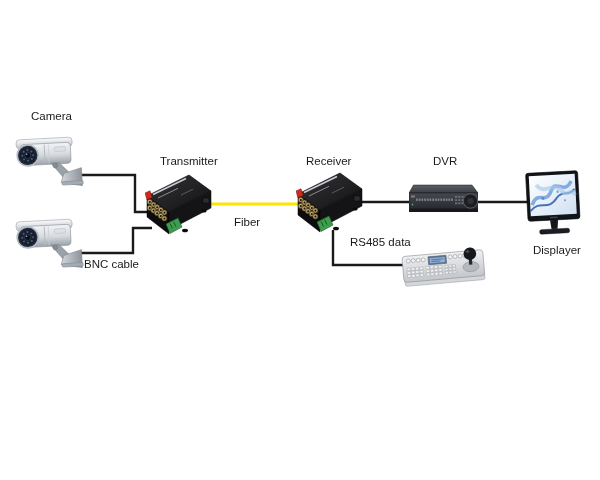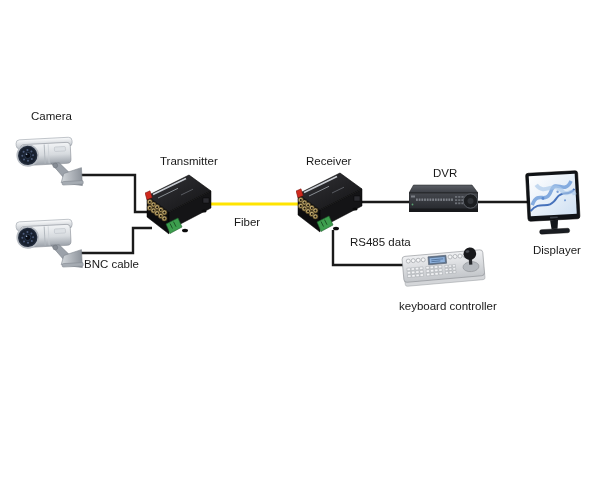--- a/index.html
+++ b/index.html
@@ -296,18 +296,17 @@
   </svg>
   <svg class="dev" style="left:401px;top:245px" width="86" height="46">
     <use href="#kbctrl" xlink:href="#kbctrl"></use>
   </svg>
 
   <div class="lbl" style="left:31px;top:110px">Camera</div>
   <div class="lbl" style="left:160px;top:155px">Transmitter</div>
   <div class="lbl" style="left:84px;top:258px">BNC cable</div>
   <div class="lbl" style="left:234px;top:216px">Fiber</div>
   <div class="lbl" style="left:306px;top:155px">Receiver</div>
-  <div class="lbl" style="left:433px;top:167px">DVR</div>
+  <div class="lbl" style="left:433px;top:155px">DVR</div>
   <div class="lbl" style="left:350px;top:236px">RS485 data</div>
   <div class="lbl" style="left:533px;top:244px">Displayer</div>
-  <div class="lbl" style="left:399px;top:300px">keyboard controller</div>
 
 </div>
 
 </body></html>

